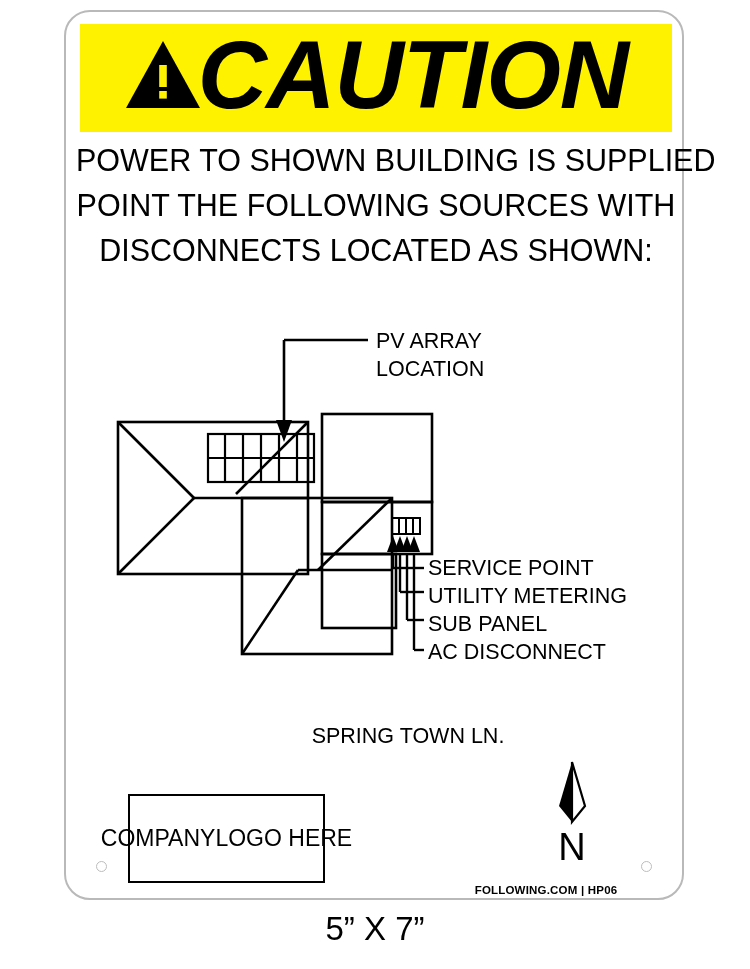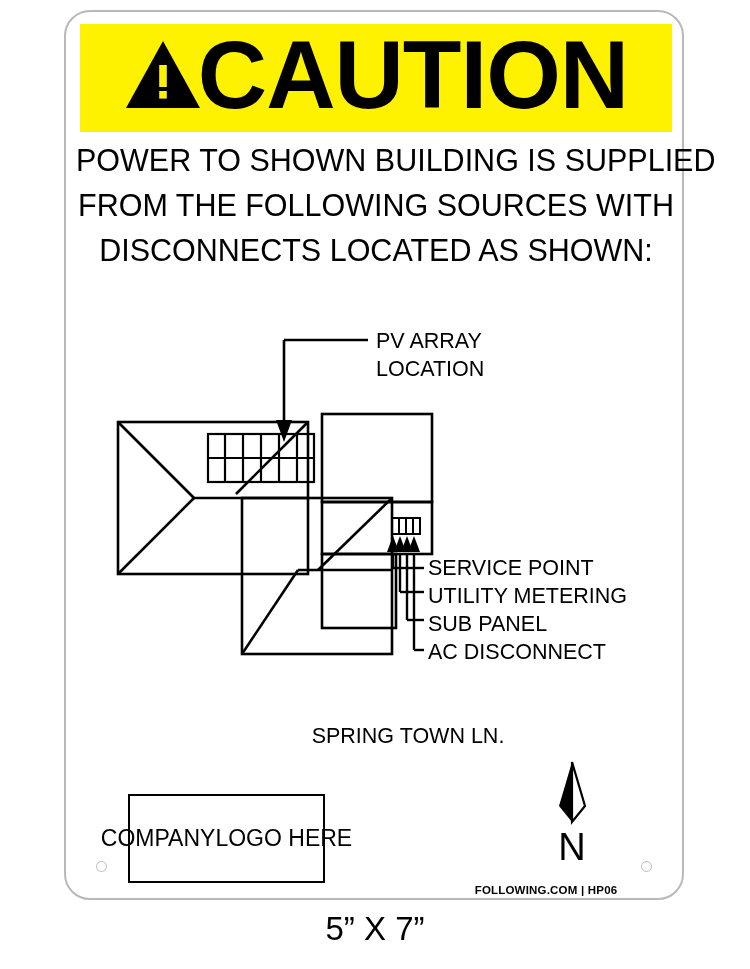--- a/index.html
+++ b/index.html
@@ -49,20 +49,21 @@
     left: 14px;
     top: 12px;
     width: 592px;
     height: 108px;
     background: #fff200;
     box-sizing: border-box;
     display: flex;
     align-items: center;
     justify-content: center;
     overflow: hidden;
+    font-style: italic;
   }
   #caution-inner {
     display: flex;
     align-items: center;
     transform: translateY(-3px);
   }
   #alert-triangle {
     width: 78px;
     height: 72px;
     margin-right: -4px;
@@ -200,21 +201,21 @@
         <polygon points="39,2 76,69 2,69" fill="#000000"></polygon>
         <rect x="35.2" y="26" width="7.6" height="22" fill="#fff200"></rect>
         <rect x="35.2" y="52" width="7.6" height="7.6" fill="#fff200"></rect>
       </svg>
       <span id="caution-word">CAUTION</span>
     </div>
   </div>
 
   <div id="headline">
     <div>POWER TO SHOWN BUILDING IS SUPPLIED</div>
-    <div>FROM THE FOLLOWING SOURCES WITH</div>
+    <div>POINT THE FOLLOWING SOURCES WITH</div>
     <div>DISCONNECTS LOCATED AS SHOWN:</div>
   </div>
 
   <div id="diagram">
     <svg width="600" height="420" viewBox="0 0 600 420">
 
       <g fill="none" stroke="#000" stroke-width="2.6">
 
         <rect x="42" y="120" width="190" height="152"></rect>
 

